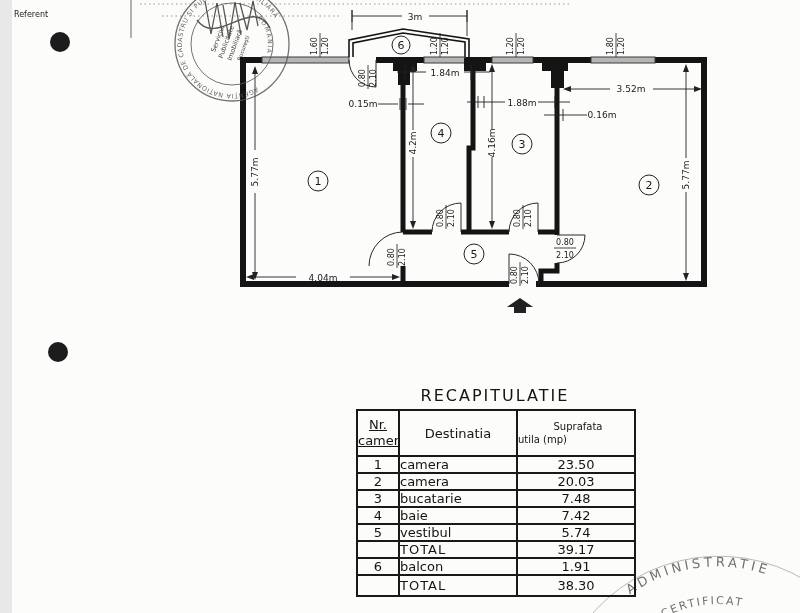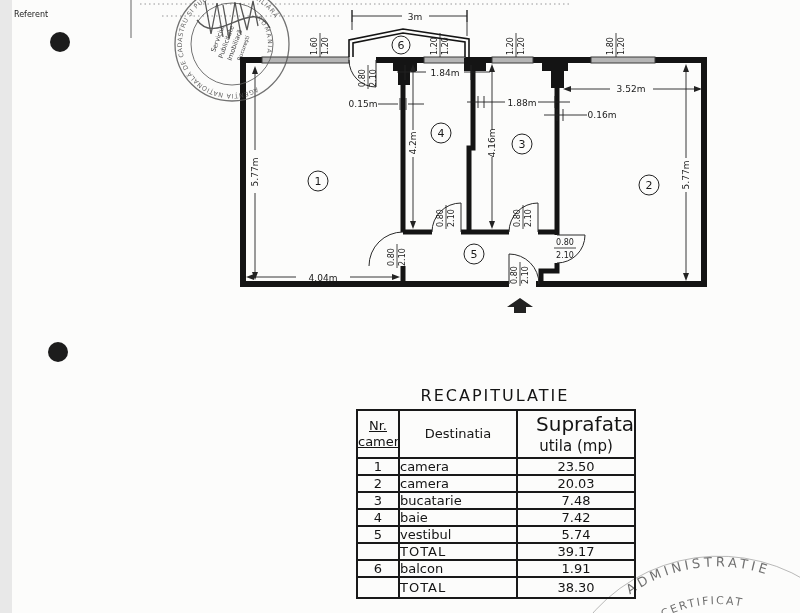--- a/index.html
+++ b/index.html
@@ -26,22 +26,22 @@
   .recap{position:absolute;left:344px;top:386px;width:278px;}
   .recap-title{text-align:center;font-size:16px;letter-spacing:2px;color:#141414;margin:0 0 4px 0;}
   table.rt{border-collapse:collapse;width:278px;table-layout:fixed;color:#141414;}
   table.rt td{border:2px solid #191919;font-size:13px;padding:0;height:14px;overflow:hidden;}
   table.rt td.hd{height:44px;}
   td.nr{text-align:center;width:42px;}
   td.dest{padding-left:8px;width:118px;}
   td.mp{text-align:center;width:116px;}
   .h2l{line-height:1.25;text-align:center;font-size:13px;text-decoration:underline;}
   .hdest{text-align:center;font-size:15px;border-radius:12px;}
-  .hsup1{text-align:right;padding-left:4px;font-size:20px;line-height:1.3;}
-  .hsup2{text-align:center;font-size:15px;line-height:1.3;}
+  .hsup1{text-align:center;padding-left:4px;font-size:10px;line-height:1.3;}
+  .hsup2{text-align:left;font-size:10px;line-height:1.3;}
   td.total{font-size:15px;letter-spacing:1px;padding-left:22px;}
   tr.last td{height:19px;}
 </style>
 </head>
 <body>
 
 <div class="page">
 
 <svg width="800" height="613" viewBox="0 0 800 613">
 

